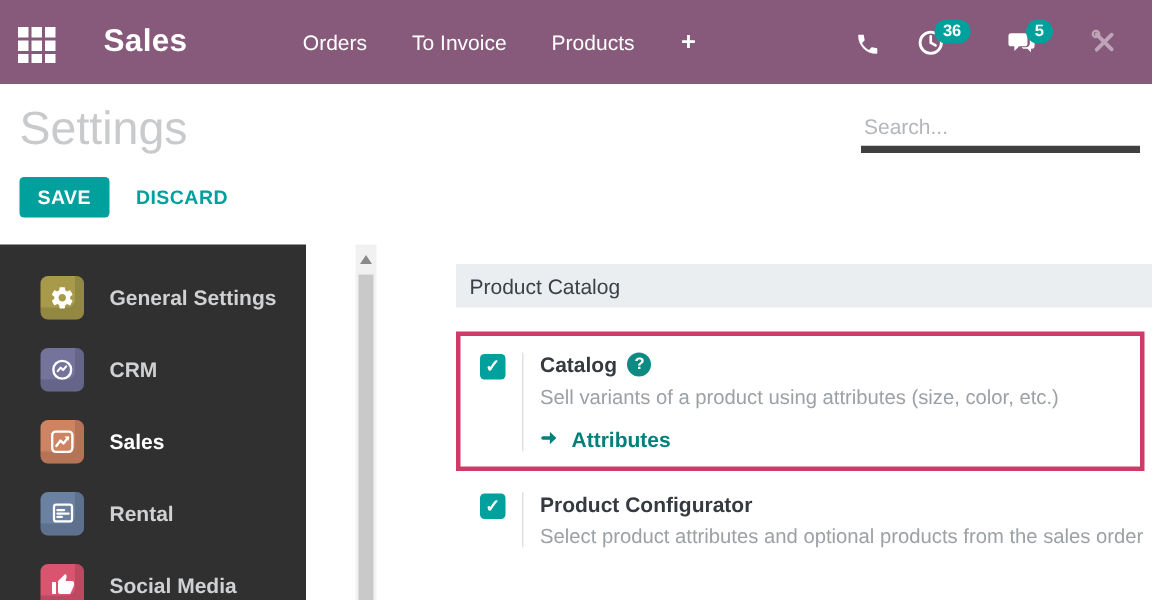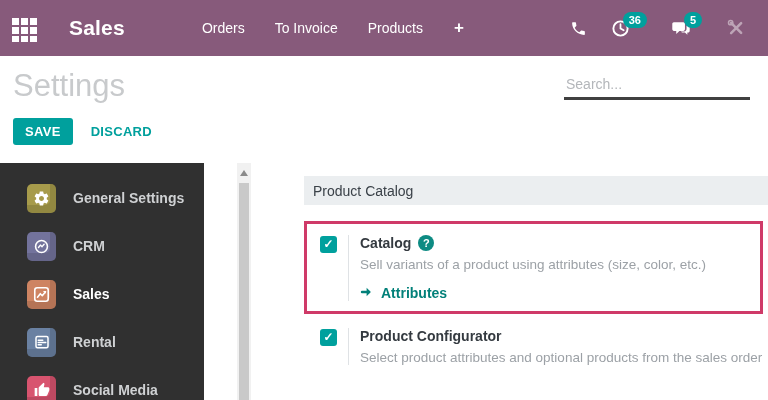--- a/index.html
+++ b/index.html
@@ -8,31 +8,31 @@
 
   
   .topbar { position:absolute; top:0; left:0; width:768px; height:56px;
             background:#875a7b; display:flex; align-items:center; color:#fff; }
   .grid-btn { margin-left:8px; width:34px; height:34px; display:flex;
               align-items:center; justify-content:center; cursor:pointer; }
   .app-title { margin-left:27px; font-size:21px; font-weight:bold; letter-spacing:.2px; }
   .topnav { display:flex; margin-left:62px; align-items:center;text-align:right; }
   .topnav .nav-item { padding:0 15px; font-size:14px; cursor:pointer; line-height:56px; }
   .nav-plus { padding:0 16px; font-size:17px; font-weight:bold; cursor:pointer; }
-  .top-right { margin-left:auto; display:flex; align-items:center; margin-right:10px; }
+  .top-right { margin-left:auto; display:flex; align-items:flex-end; margin-right:10px; }
   .icon-wrap { padding:0 12px; display:flex; align-items:center; cursor:pointer; }
   .badge { background:#00a09d; color:#fff; font-size:11px; font-weight:bold;
            border-radius:9px; padding:2px 6px; margin-left:-7px;
            transform:translateY(-8px); display:inline-block; }
   .tools-dim { opacity:.45; }
 
   
   .cp-title { position:absolute; left:13px; top:68px; font-size:31px; color:#c8cacc; }
-  .search-box { position:absolute; right:18px; top:74px; width:186px;
-                border-bottom:3px solid #404040; }
+  .search-box { position:absolute; right:8px; top:74px; width:186px;
+                border-bottom:5px solid #404040; }
   .search-box input { width:100%; border:none; outline:none; font-size:14px;
                       padding:2px 2px 5px 2px; color:#555;
                       font-family:"Liberation Sans",sans-serif; }
   .search-box input::placeholder { color:#b3b6ba; }
   .cp-buttons { position:absolute; left:13px; top:118px; display:flex; align-items:center; }
   .save-btn { background:#00a09d; color:#fff; border:none; font-weight:bold;
               font-size:13px; padding:6px 12px; border-radius:3px; cursor:pointer;
               font-family:"Liberation Sans",sans-serif; letter-spacing:.3px; }
   .discard-btn { color:#00a09d; font-weight:bold; font-size:13px; margin-left:18px;
                  cursor:pointer; letter-spacing:.3px; }

